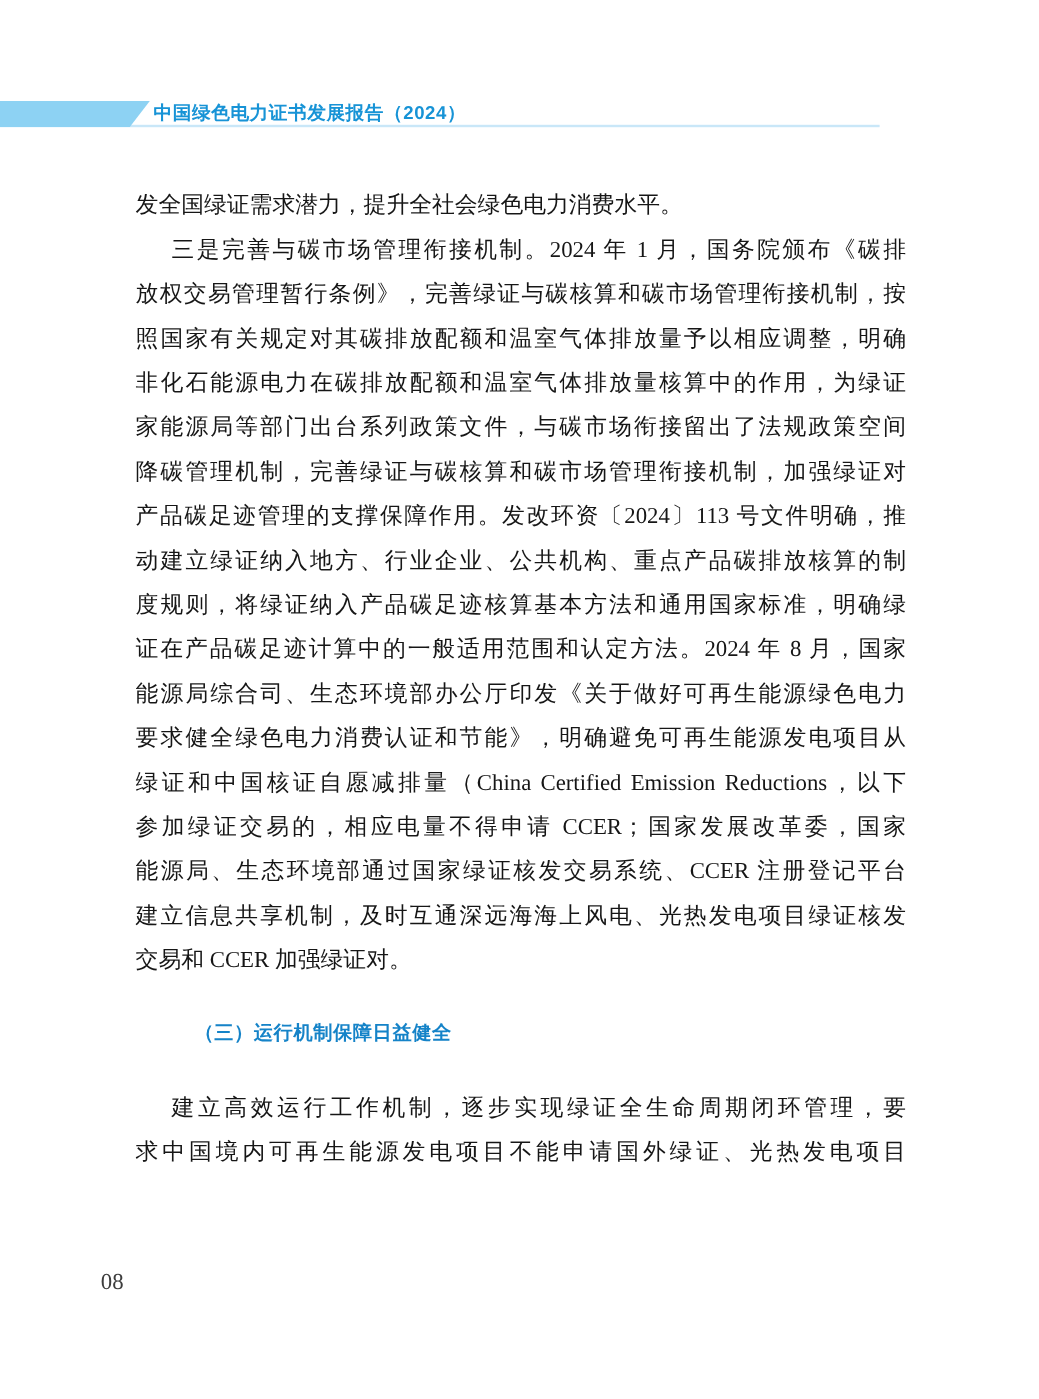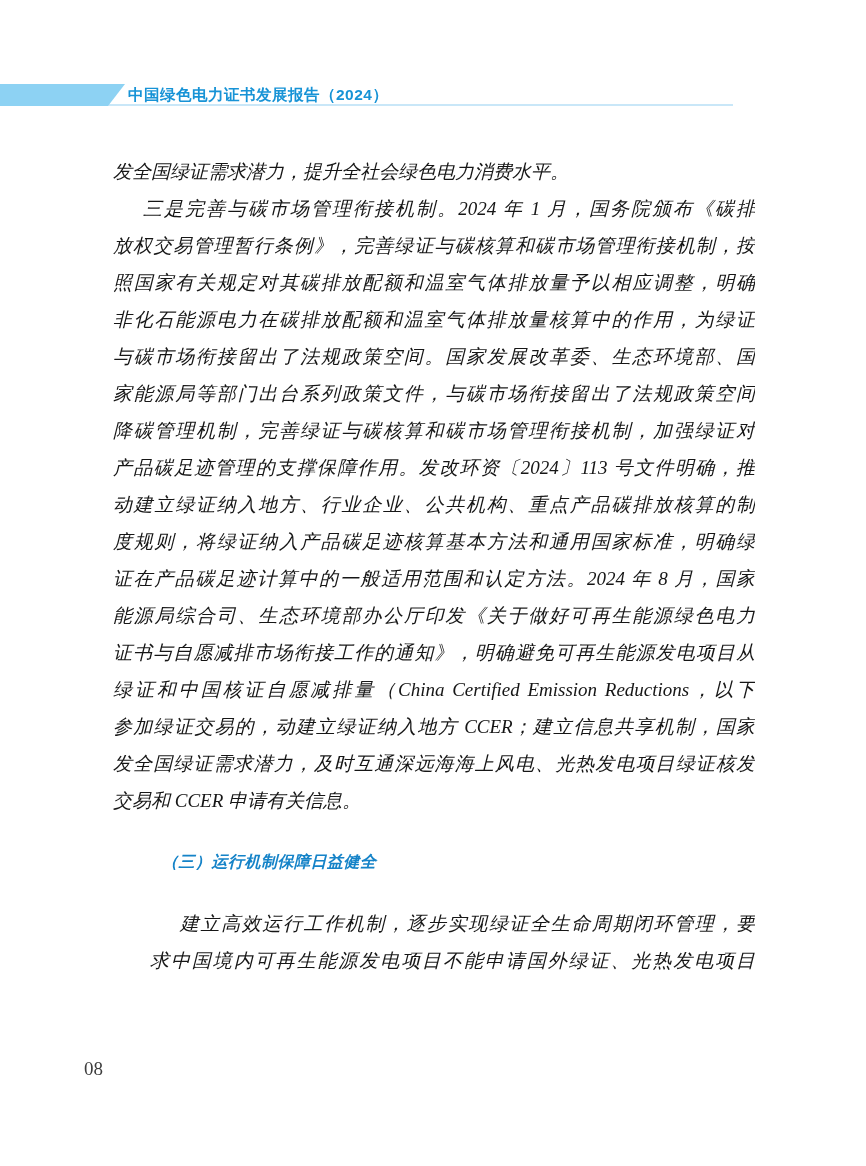--- a/index.html
+++ b/index.html
@@ -36,21 +36,20 @@
     letter-spacing: 0.5px;
     color: #1793d6;
     white-space: nowrap;
   }
 
   
   .body-area {
     position: absolute;
     left: 113px; top: 153px;
     width: 642px;
-    font-style: italic;
   }
   .line {
     font-size: 19px;
     line-height: 37px;
     height: 37px;
     color: #161616;
     text-align: justify;
     text-align-last: justify;
     overflow: hidden;
     white-space: nowrap;
@@ -61,21 +60,21 @@
   .section-heading {
     margin: 28px 0 0 0;
     padding-left: 49px;
     height: 30px; line-height: 30px;
     font-family: "Liberation Sans", "DejaVu Sans", sans-serif;
     font-weight: bold;
     font-size: 16px;
     color: #1583c8;
     letter-spacing: 0.5px;
   }
-  .para-gap { margin-top: 28px; margin-left: 37px; }
+  .para-gap { margin-top: 28px; }
 
   
   .page-number {
     position: absolute;
     left: 84px; top: 1058px;
     font-size: 19px;
     color: #3d3d3d;
     font-family: "Liberation Serif", "DejaVu Serif", serif;
     text-align: right;
   }
@@ -95,33 +94,33 @@
 
     <section>
       <div class="line last">发全国绿证需求潜力，提升全社会绿色电力消费水平。</div>
     </section>
 
     <section>
       <div class="line indent">三是完善与碳市场管理衔接机制。2024 年 1 月，国务院颁布《碳排</div>
       <div class="line">放权交易管理暂行条例》，完善绿证与碳核算和碳市场管理衔接机制，按</div>
       <div class="line">照国家有关规定对其碳排放配额和温室气体排放量予以相应调整，明确</div>
       <div class="line">非化石能源电力在碳排放配额和温室气体排放量核算中的作用，为绿证</div>
-      <div class="line">与碳市场衔接留出了法规政策空间。国家发展改革委、生态环境部、国</div>
       <div class="line">家能源局等部门出台系列政策文件，与碳市场衔接留出了法规政策空间</div>
       <div class="line">降碳管理机制，完善绿证与碳核算和碳市场管理衔接机制，加强绿证对</div>
       <div class="line">产品碳足迹管理的支撑保障作用。发改环资〔2024〕113 号文件明确，推</div>
       <div class="line">动建立绿证纳入地方、行业企业、公共机构、重点产品碳排放核算的制</div>
       <div class="line">度规则，将绿证纳入产品碳足迹核算基本方法和通用国家标准，明确绿</div>
       <div class="line">证在产品碳足迹计算中的一般适用范围和认定方法。2024 年 8 月，国家</div>
       <div class="line">能源局综合司、生态环境部办公厅印发《关于做好可再生能源绿色电力</div>
-      <div class="line">证书与自愿减排市场衔接工作的通知》，明确避免可再生能源发电项目从</div>
+      <div class="line">要求健全绿色电力消费认证和节能》，明确避免可再生能源发电项目从</div>
       <div class="line">绿证和中国核证自愿减排量（China Certified Emission Reductions，以下</div>
-      <div class="line">参加绿证交易的，动建立绿证纳入地方 CCER；建立信息共享机制，国家</div>
-      <div class="line">发全国绿证需求潜力，及时互通深远海海上风电、光热发电项目绿证核发</div>
-      <div class="line last">交易和 CCER 申请有关信息。</div>
+      <div class="line">参加绿证交易的，相应电量不得申请 CCER；国家发展改革委，国家</div>
+      <div class="line">能源局、生态环境部通过国家绿证核发交易系统、CCER 注册登记平台</div>
+      <div class="line">建立信息共享机制，及时互通深远海海上风电、光热发电项目绿证核发</div>
+      <div class="line last">交易和 CCER 加强绿证对。</div>
     </section>
 
     <h2 class="section-heading">（三）运行机制保障日益健全</h2>
 
     <section class="para-gap">
       <div class="line indent">建立高效运行工作机制，逐步实现绿证全生命周期闭环管理，要</div>
       <div class="line">求中国境内可再生能源发电项目不能申请国外绿证、光热发电项目</div>
     </section>
 
   </main>

